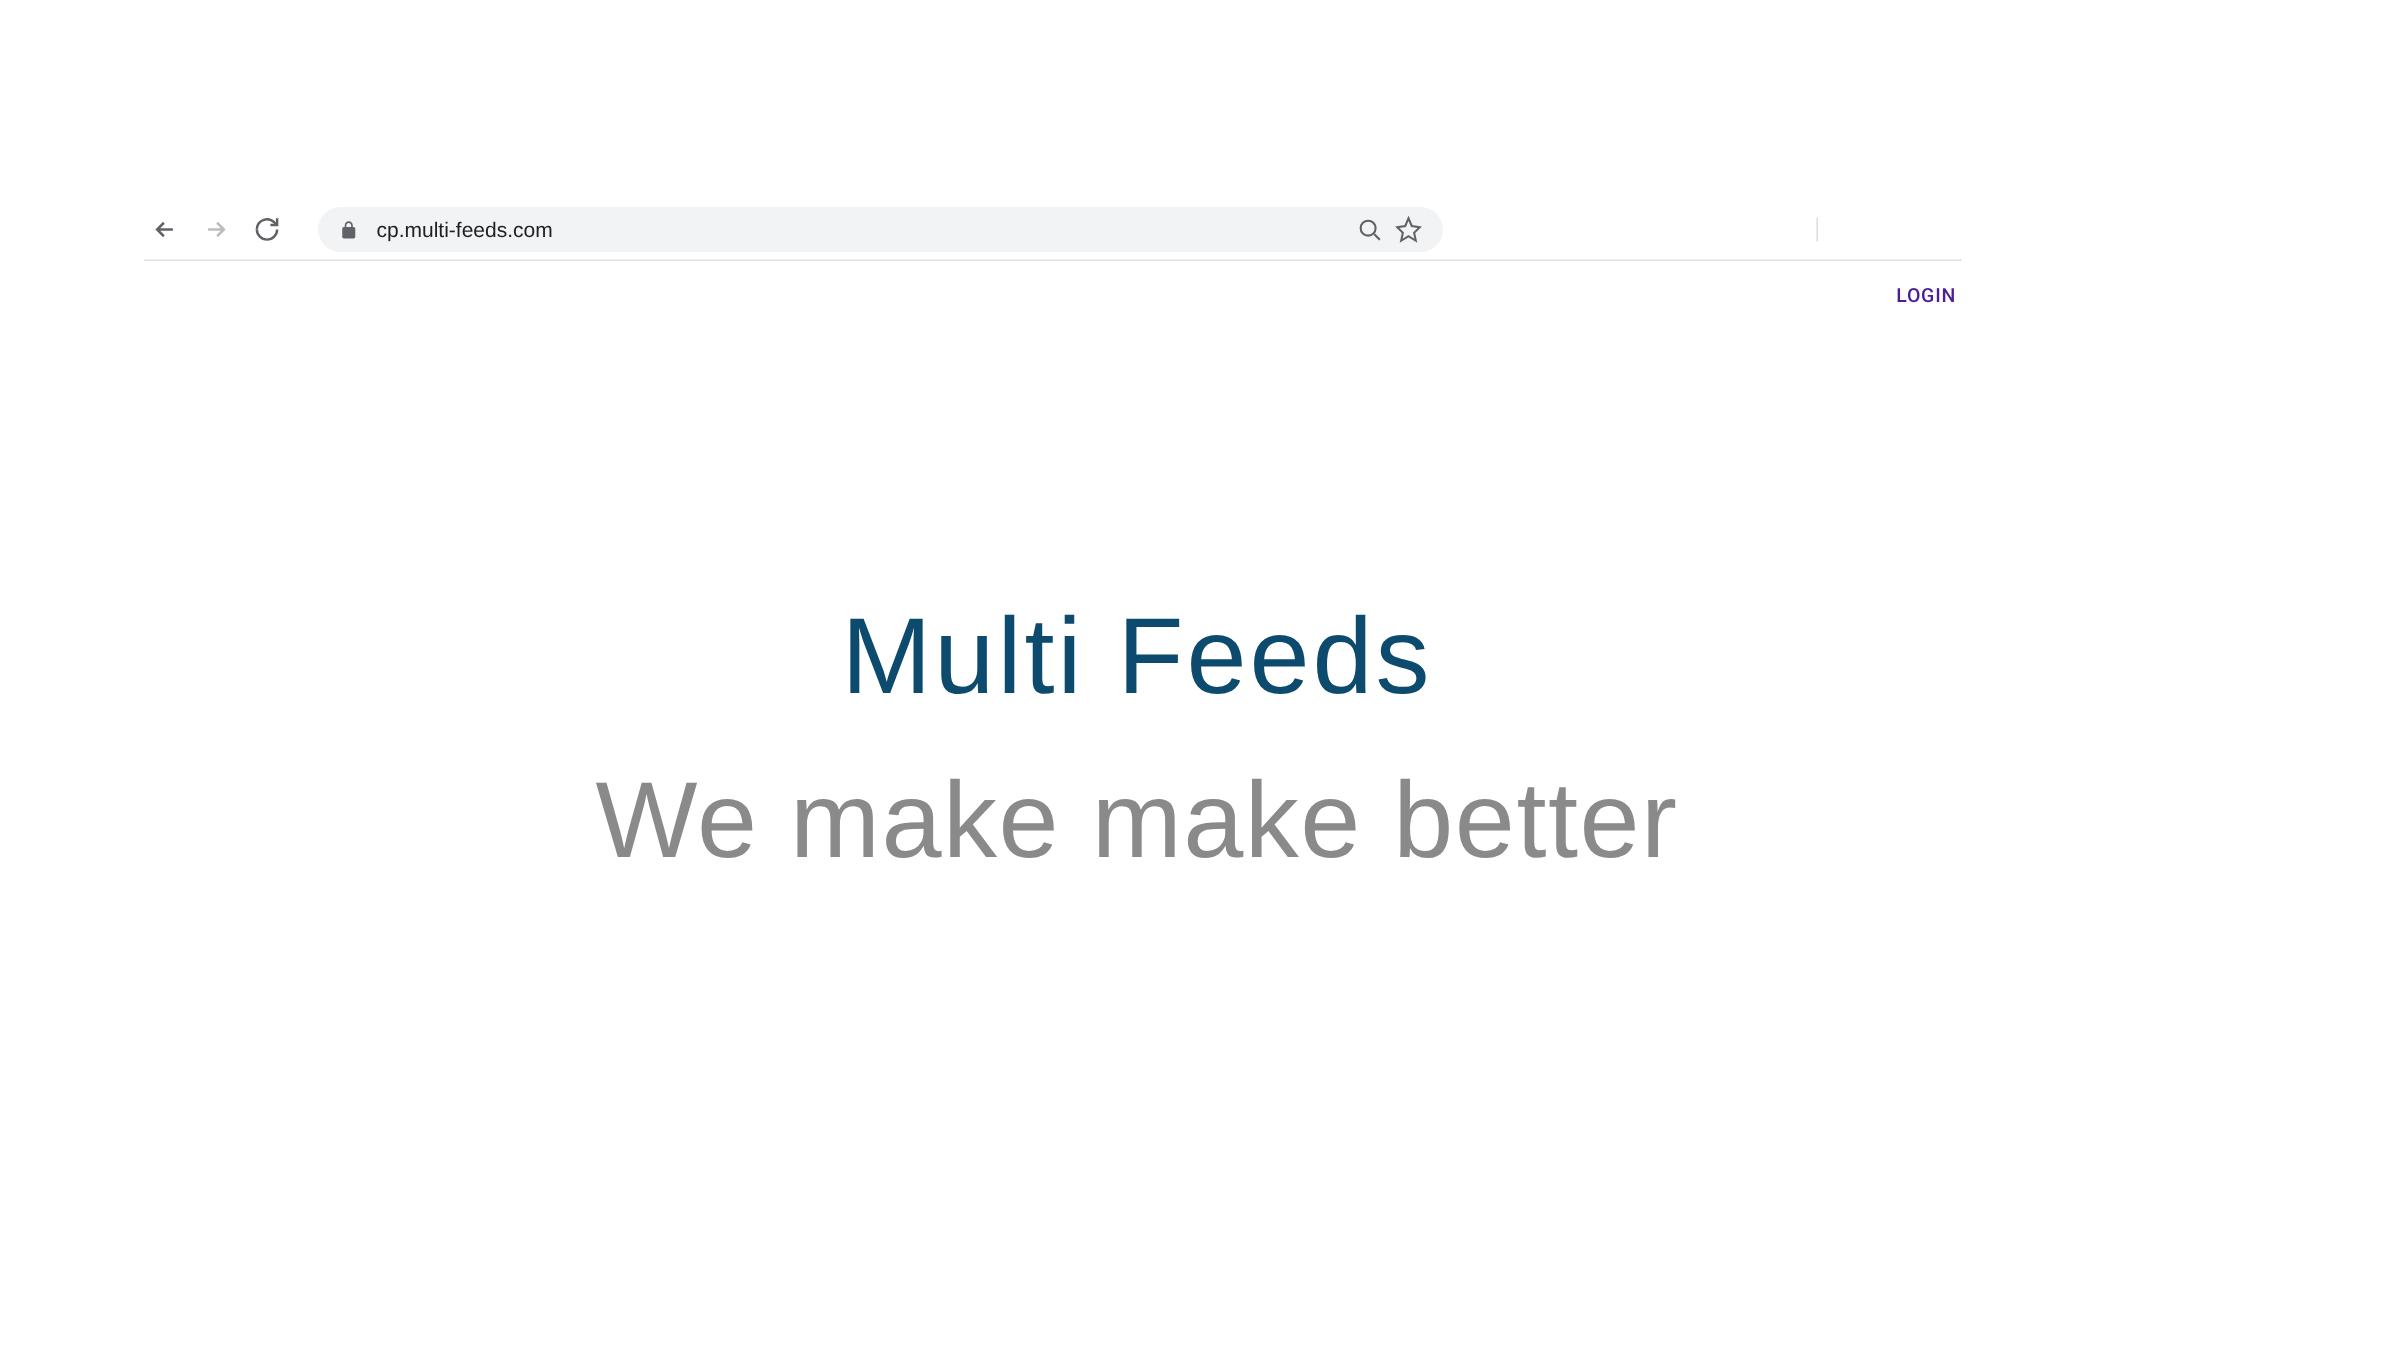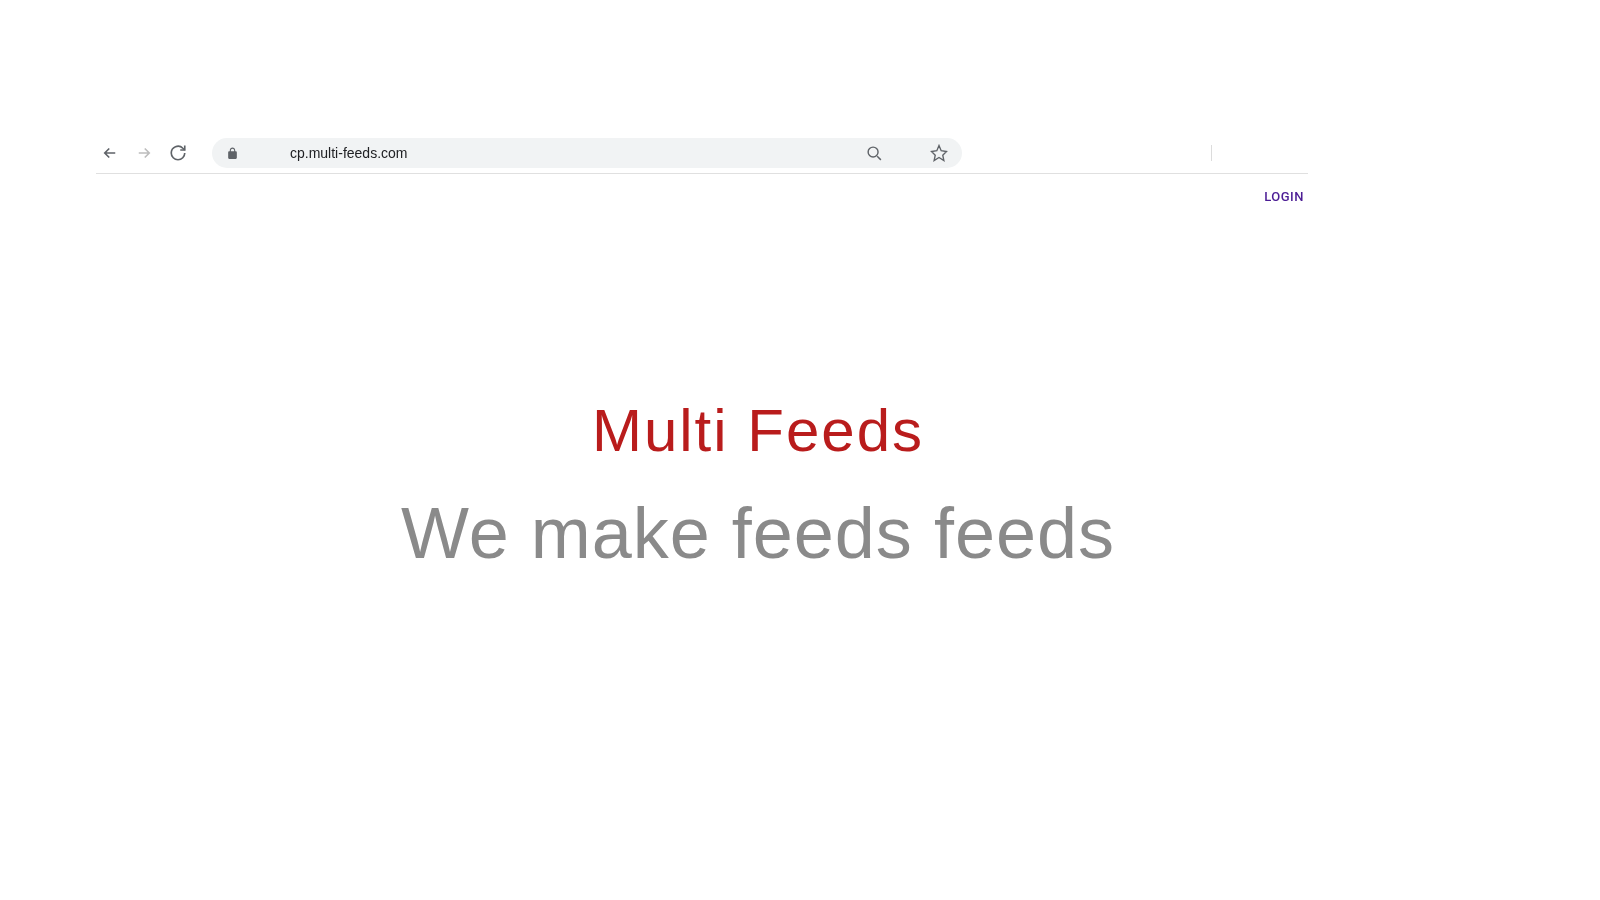--- a/index.html
+++ b/index.html
@@ -42,21 +42,20 @@
     .address-bar {
       flex: 1;
       height: 30px;
       background: #f1f3f4;
       border-radius: 15px;
       display: flex;
       align-items: center;
       padding: 0 14px;
       margin-left: 14px;
       max-width: 750px;
-      gap: 39px;
     }
     .lock-icon {
       color: #5f6368;
       margin-right: 12px;
       display: flex;
       align-items: center;
     }
     .url-text {
       flex: 1;
       font-size: 14px;
@@ -100,23 +99,23 @@
     .hero {
       position: absolute;
       top: 395px;
       left: 0;
       width: 100%;
       text-align: center;
       padding-left: 96px;
       padding-right: 180px;
     }
     .hero-title {
-      font-size: 60px;
+      font-size: 72px;
       font-weight: 100;
-      color: #b91c1c;
+      color: #0c4a6e;
       letter-spacing: 2px;
       line-height: 1.2;
       font-family: "Segoe UI Light", "Helvetica Neue", Arial, sans-serif;
     }
     .hero-subtitle {
       font-size: 72px;
       font-weight: 100;
       color: #8a8a8a;
       letter-spacing: 1px;
       line-height: 1.3;
@@ -170,14 +169,14 @@
 </div>
 
 <div class="right-divider"></div>
 
 <div class="page-header">
   <span class="login-link">LOGIN</span>
 </div>
 
 <div class="hero">
   <div class="hero-title">Multi Feeds</div>
-  <div class="hero-subtitle">We make feeds feeds</div>
+  <div class="hero-subtitle">We make make better</div>
 </div>
 
 </body></html>

